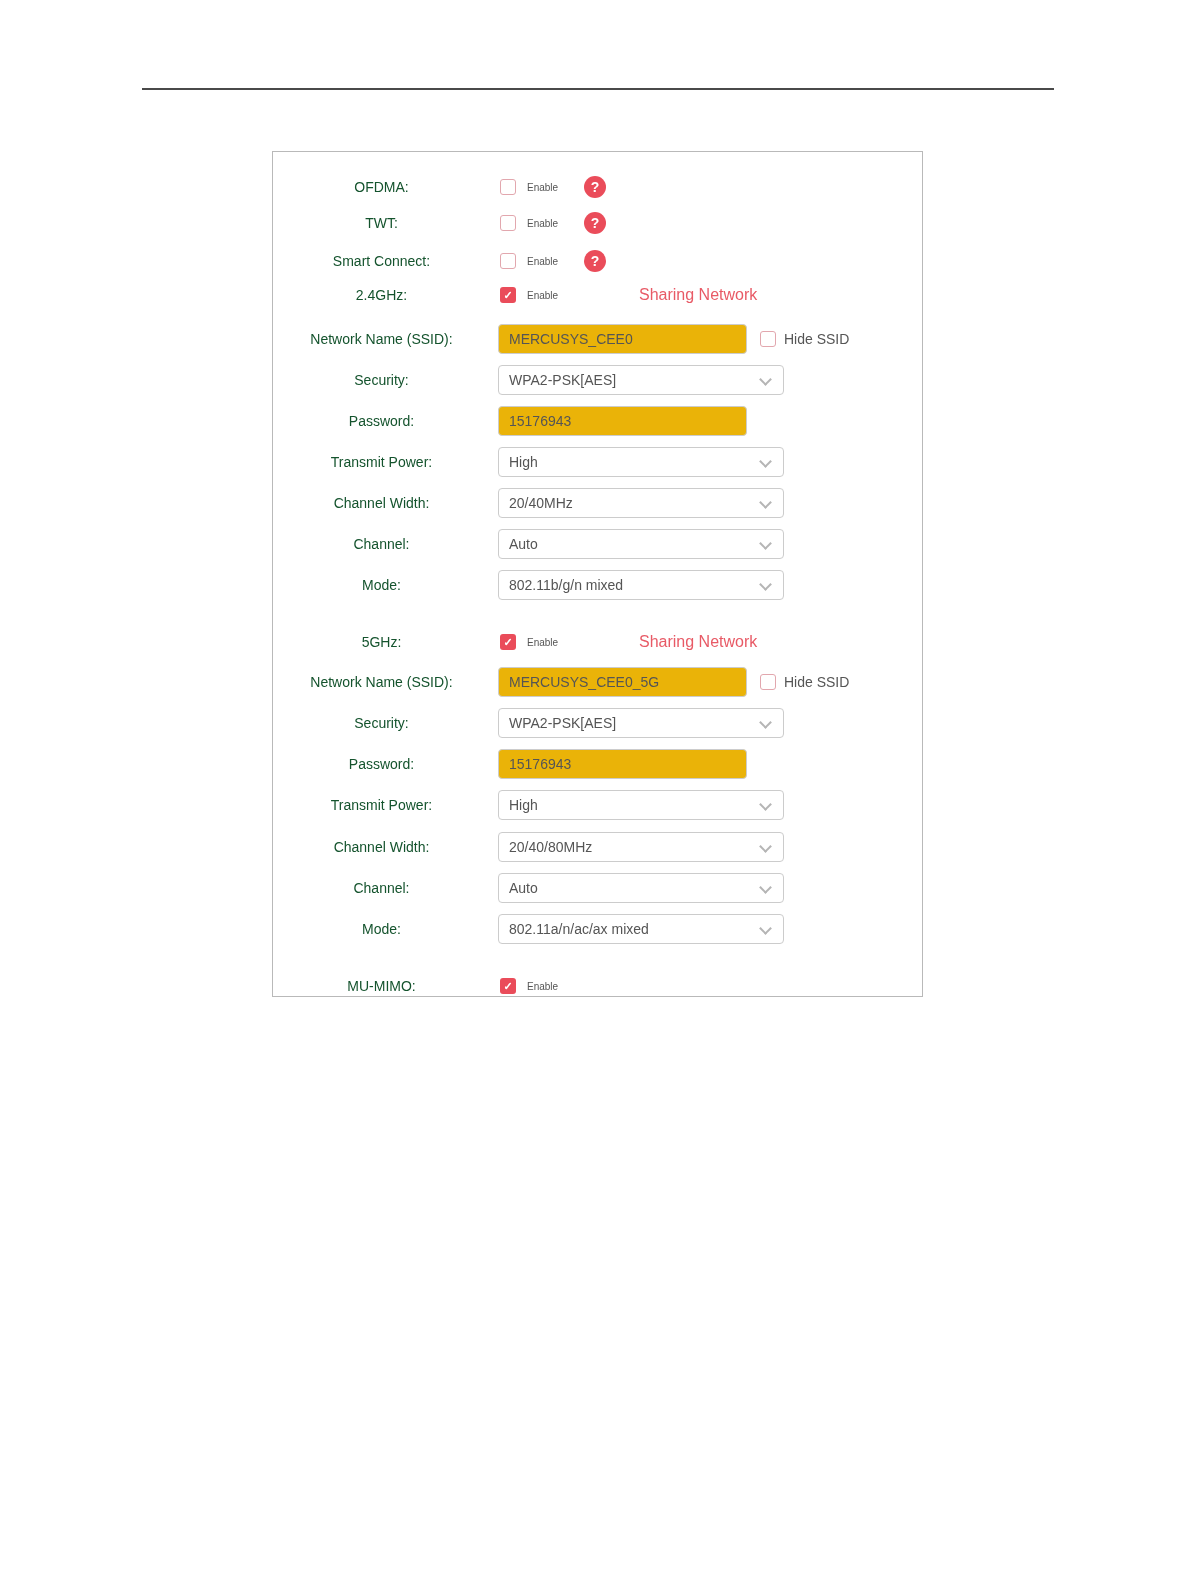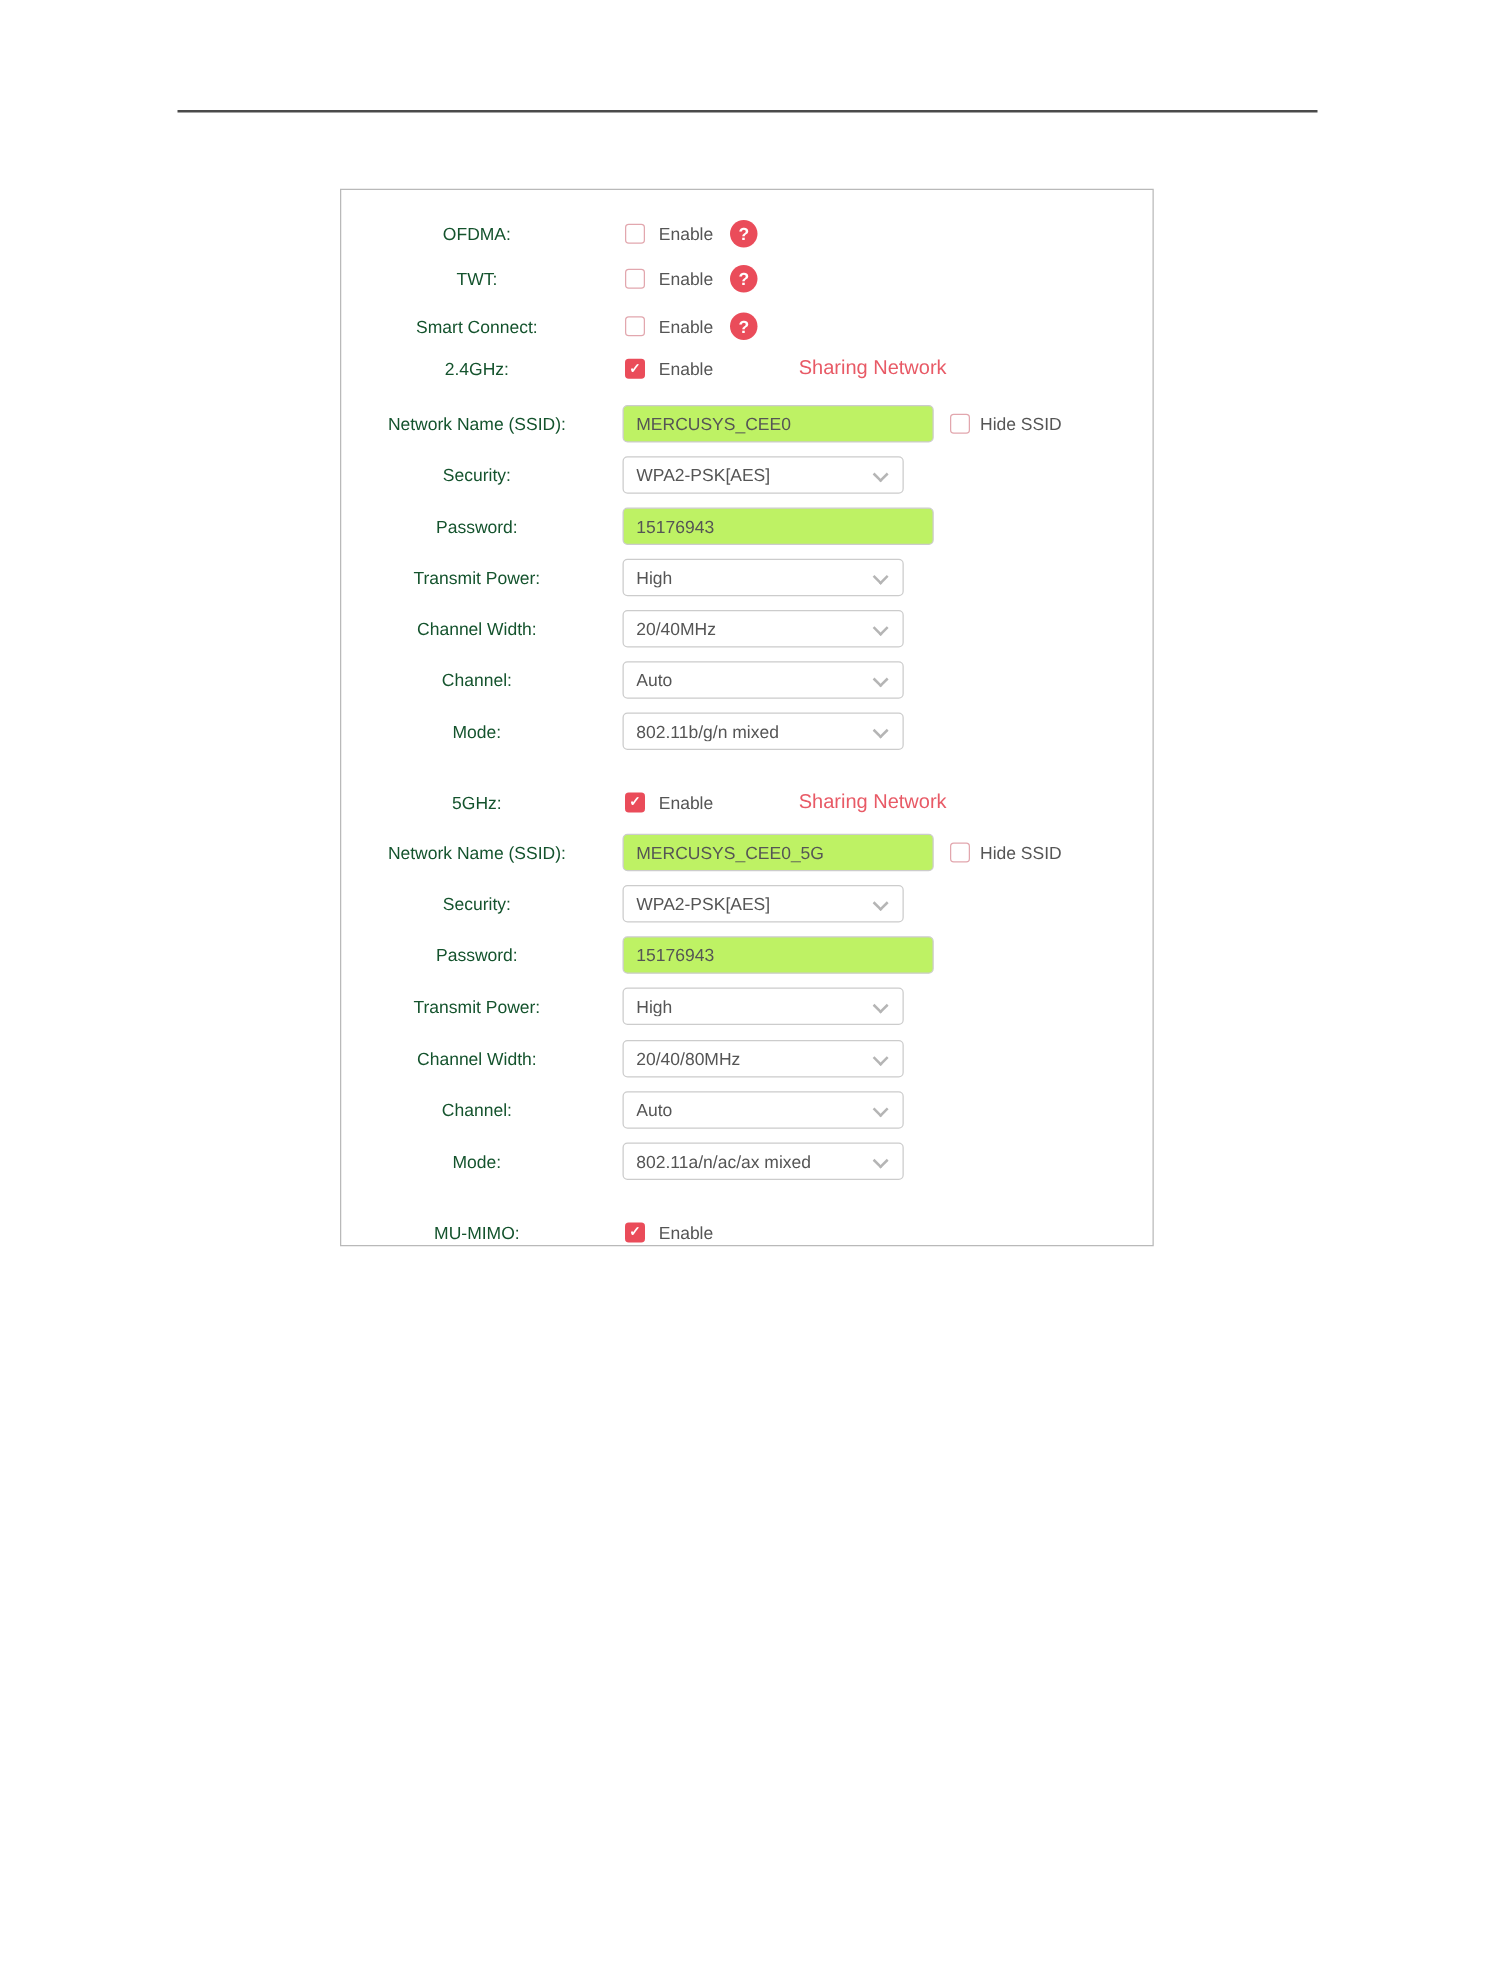--- a/index.html
+++ b/index.html
@@ -55,21 +55,21 @@
   }
   .cb.checked {
     background: #ea4c5a;
     color: #ffffff;
     font-size: 11px;
     font-weight: bold;
     line-height: 1;
   }
   .enable-lbl {
     margin-left: 11px;
-    font-size: 14px;
+    font-size: 10px;
     color: #555555;
   }
   .help {
     position: absolute;
     left: 311px;
     width: 22px; height: 22px;
     border-radius: 50%;
     background: #ea4c5a;
     color: #ffffff;
     font-size: 14px;
@@ -90,26 +90,26 @@
   .field {
     margin-left: 8px;
     width: 249px; height: 30px;
     box-sizing: border-box;
     border: 1px solid #cccccc;
     border-radius: 4px;
     font-family: "Liberation Sans", sans-serif;
     font-size: 14px;
     color: #555555;
     padding: 0 10px;
-    background: #bef264;
+    background: #eab308;
     outline: none;
   }
   .select {
     margin-left: 8px;
-    width: 225px; height: 30px;
+    width: 286px; height: 30px;
     box-sizing: border-box;
     border: 1px solid #cccccc;
     border-radius: 4px;
     background: #ffffff;
     position: relative;
     display: flex;
     align-items: center;
     padding: 0 28px 0 10px;
     cursor: pointer;
   }

